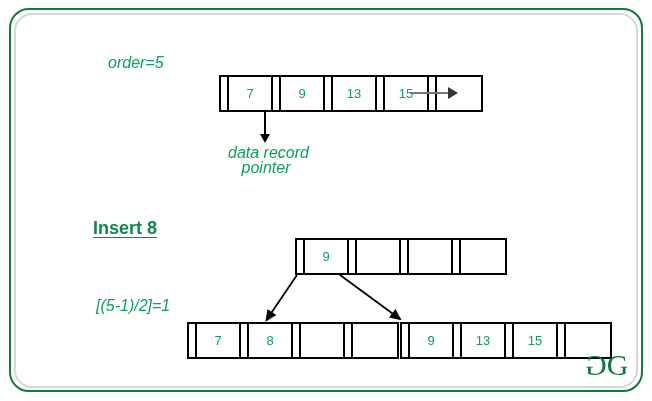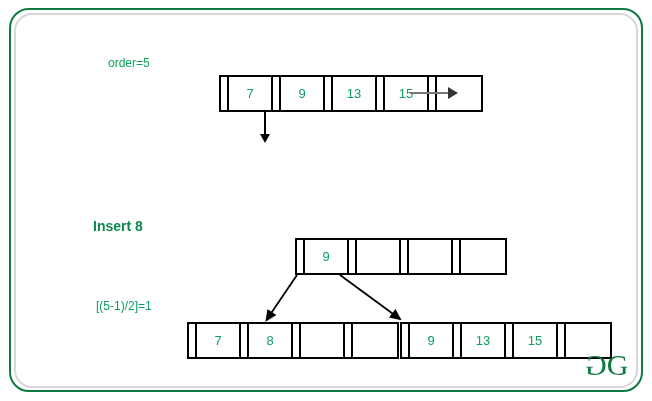--- a/index.html
+++ b/index.html
@@ -33,40 +33,42 @@
     width: 634px;
     height: 384px;
     border: 2px solid #0f7a42;
     border-radius: 20px;
     box-sizing: border-box;
   }
   
   .label {
     position: absolute;
     color: #0ba05e;
-    font-size: 12px;
+    font-size: 16px;
     line-height: 14px;
     white-space: pre;
+    font-style: italic;
   }
   .label-order { left: 108px; top: 56px; }
   .label-drp {
     left: 228px;
     top: 145px;
     width: 76px;
     text-align: center;
     line-height: 15px;
   }
   .label-mid { left: 96px; top: 299px; }
   .heading-insert {
     position: absolute;
     left: 93px;
     top: 218px;
     color: #0c8a4e;
-    font-size: 14px;
+    font-size: 18px;
     font-weight: bold;
+    text-decoration: underline;
     text-underline-offset: 3px;
     white-space: pre;
   }
   
   .node {
     position: absolute;
     display: flex;
     border: 2px solid #000000;
     box-sizing: border-box;
     background: #ffffff;
@@ -156,20 +158,21 @@
       <div class="cell key">15</div>
       <div class="cell ptr"></div>
       <div class="cell key"></div>
     </div>
 
   <div class="gray-arrow-line" style="left:410px; top:92px; width:40px;"></div>
   <div class="gray-arrow-head" style="left:448px; top:87px;"></div>
 
   <div class="arrow-line arrow-v" style="left:264px; top:112px; height:26px;"></div>
   <div class="arrow-head-down" style="left:260px; top:134px;"></div>
+  <div class="label label-drp"><span>data record</span><br><span>pointer</span></div>
 
   <div class="heading-insert">Insert 8</div>
 
   <div class="label label-mid">[(5-1)/2]=1</div>
 
   <div class="node" id="node-root" style="left:295px; top:238px;">
       <div class="cell ptr"></div>
       <div class="cell key">9</div>
       <div class="cell ptr"></div>
       <div class="cell key"></div>

